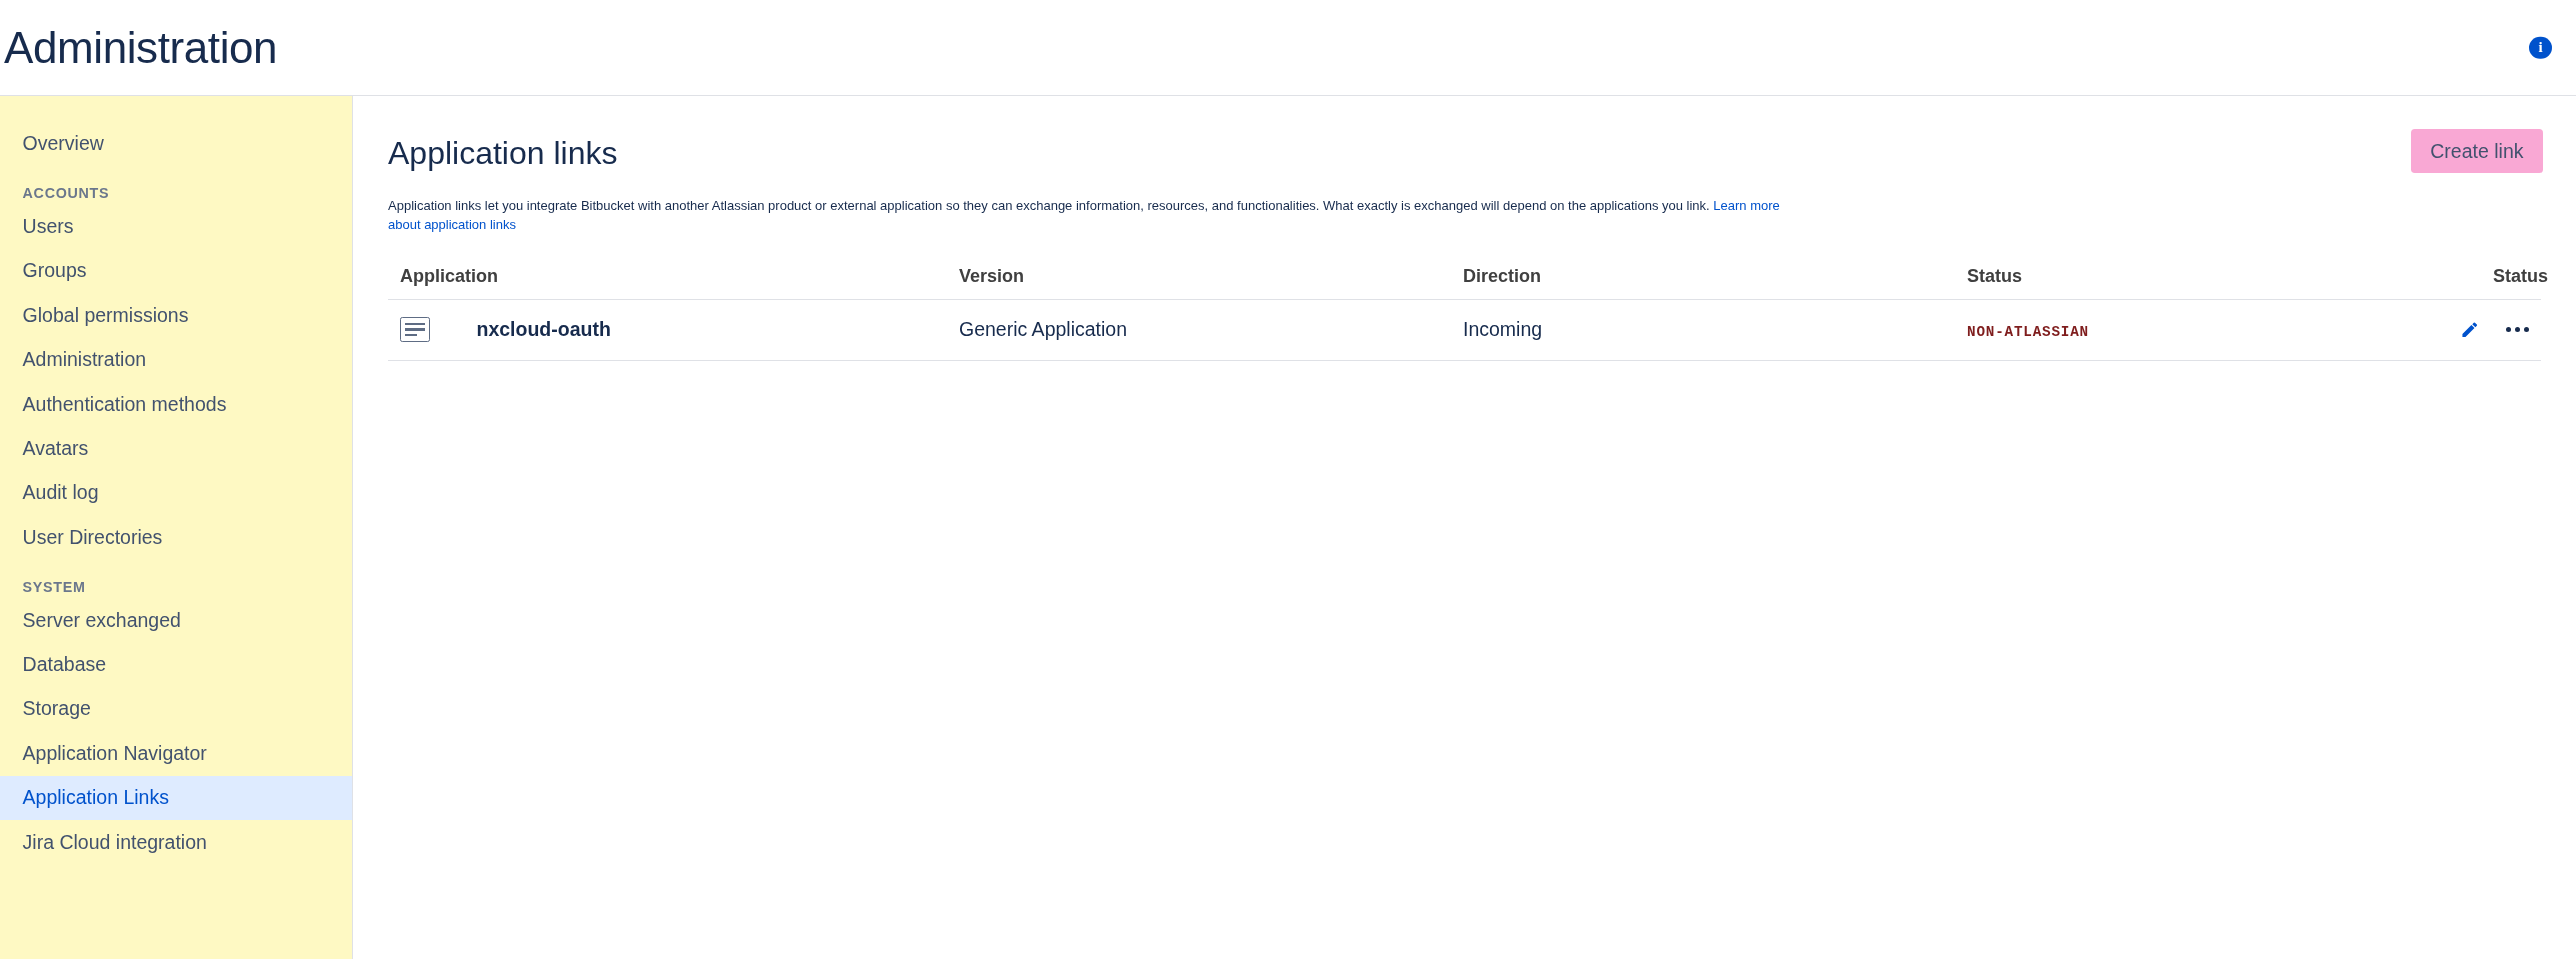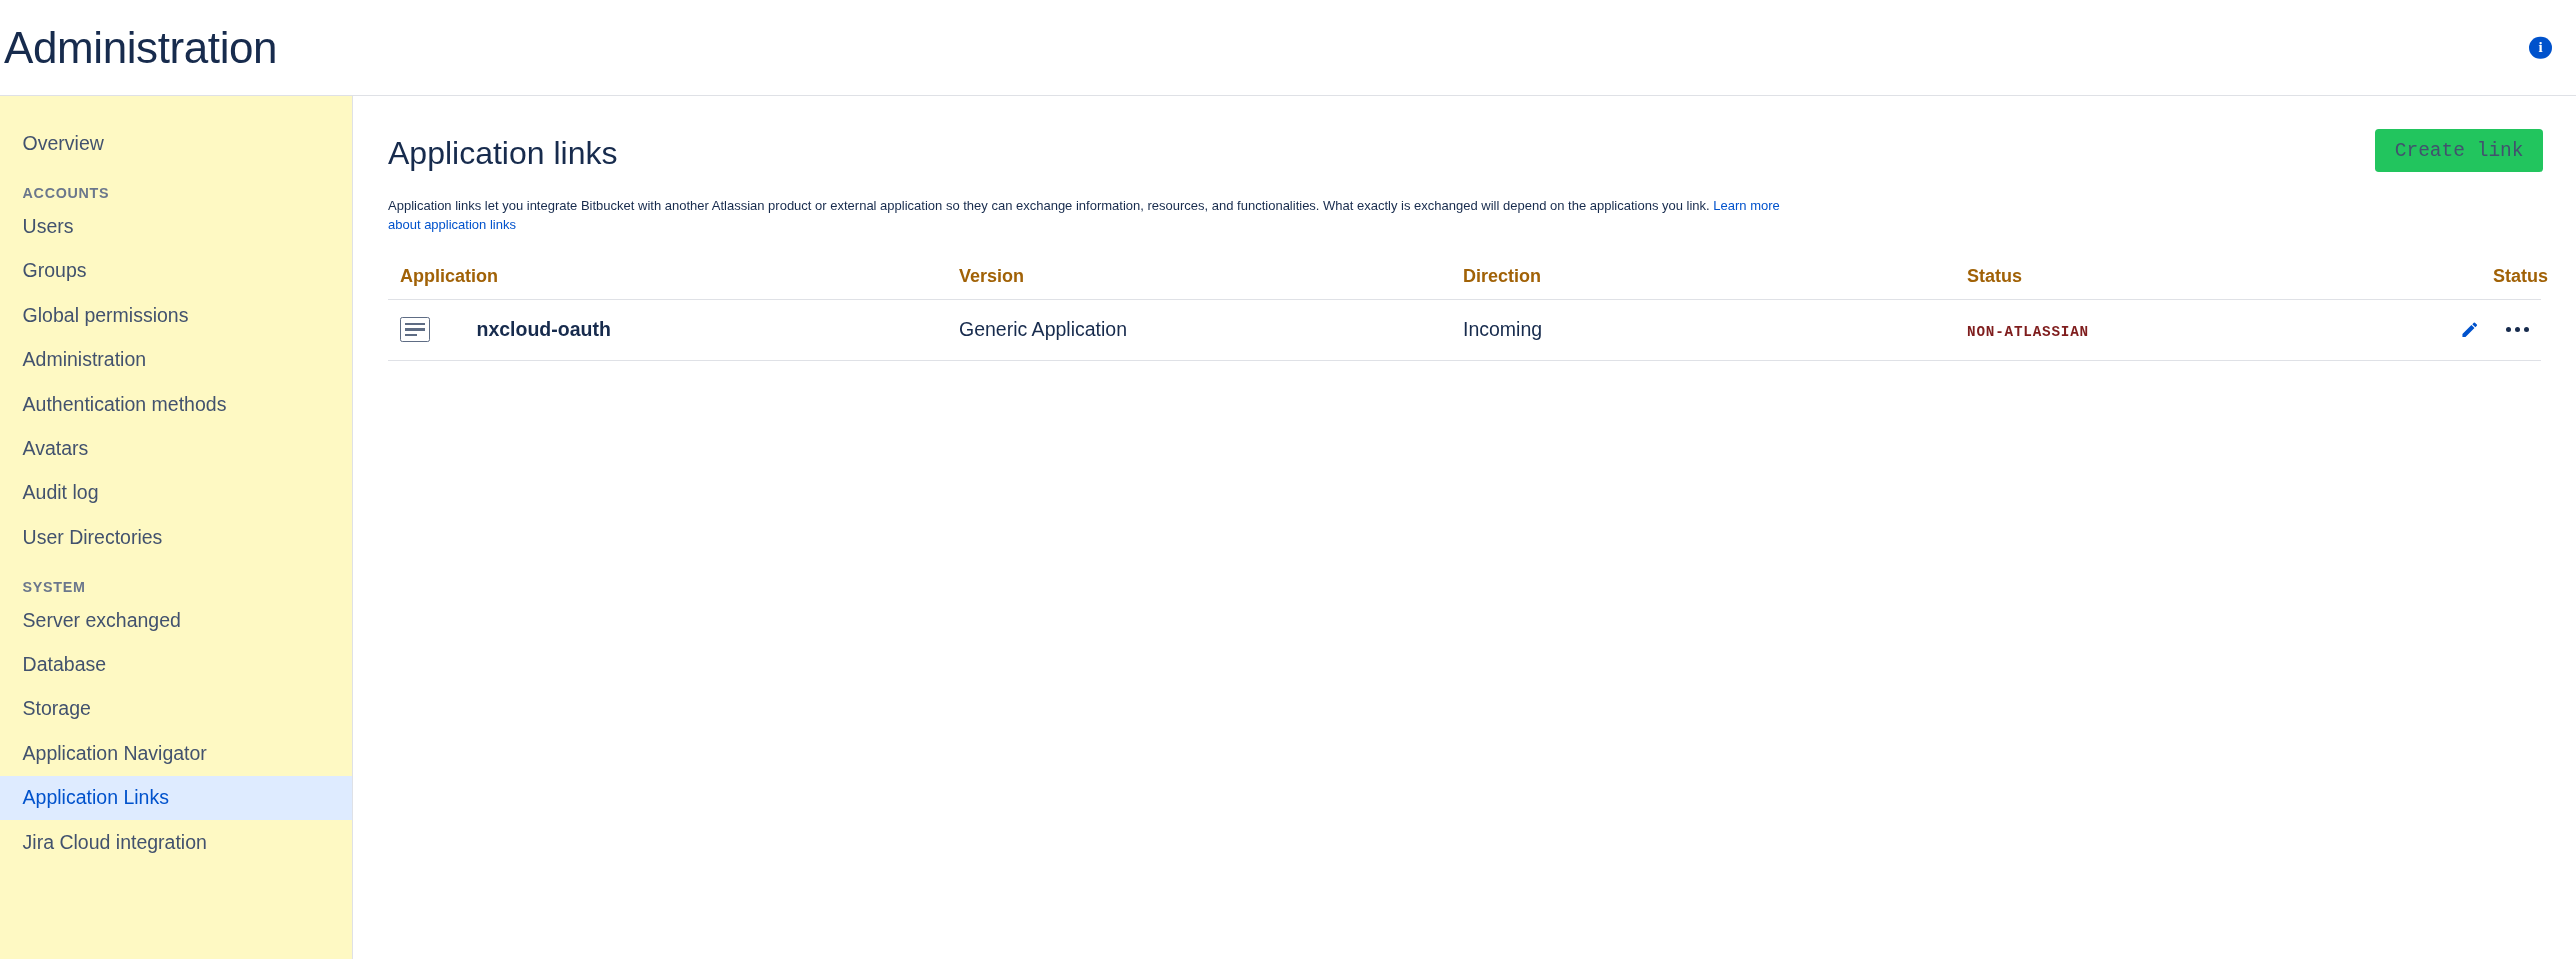--- a/index.html
+++ b/index.html
@@ -94,26 +94,26 @@
     font-size: 32px;
     font-weight: 500;
     color: #172B4D;
     margin: 0 0 0 0;
     line-height: 1.2;
   }
   .create-link-btn {
     position: absolute;
     top: 33px;
     right: 33px;
-    background: #22c55e;
+    background: #f9a8d4;
     color: #42526E;
     border: none;
     border-radius: 3.8px;
     font-size: 19.5px;
-    font-family: Liberation Mono, monospace;
+    font-family: Liberation Sans, sans-serif;
     padding: 10.5px 19.5px;
     cursor: pointer;
   }
 
   .description {
     margin-top: 25px;
     font-size: 13px;
     line-height: 1.42;
     color: #172B4D;
     max-width: 1414px;
@@ -127,21 +127,21 @@
   table.links-table {
     margin-top: 32px;
     width: 100%;
     border-collapse: collapse;
     table-layout: fixed;
   }
   table.links-table th {
     text-align: left;
     font-size: 18px;
     font-weight: 700;
-    color: #a16207;
+    color: #404040;
     padding: 0 0 12px 0;
     border-bottom: 1.5px solid #DFE1E6;
   }
   table.links-table td {
     padding: 16.5px 0 18px 0;
     border-bottom: 1.5px solid #DFE1E6;
     font-size: 19.5px;
     color: #172B4D;
     vertical-align: middle;
   }

